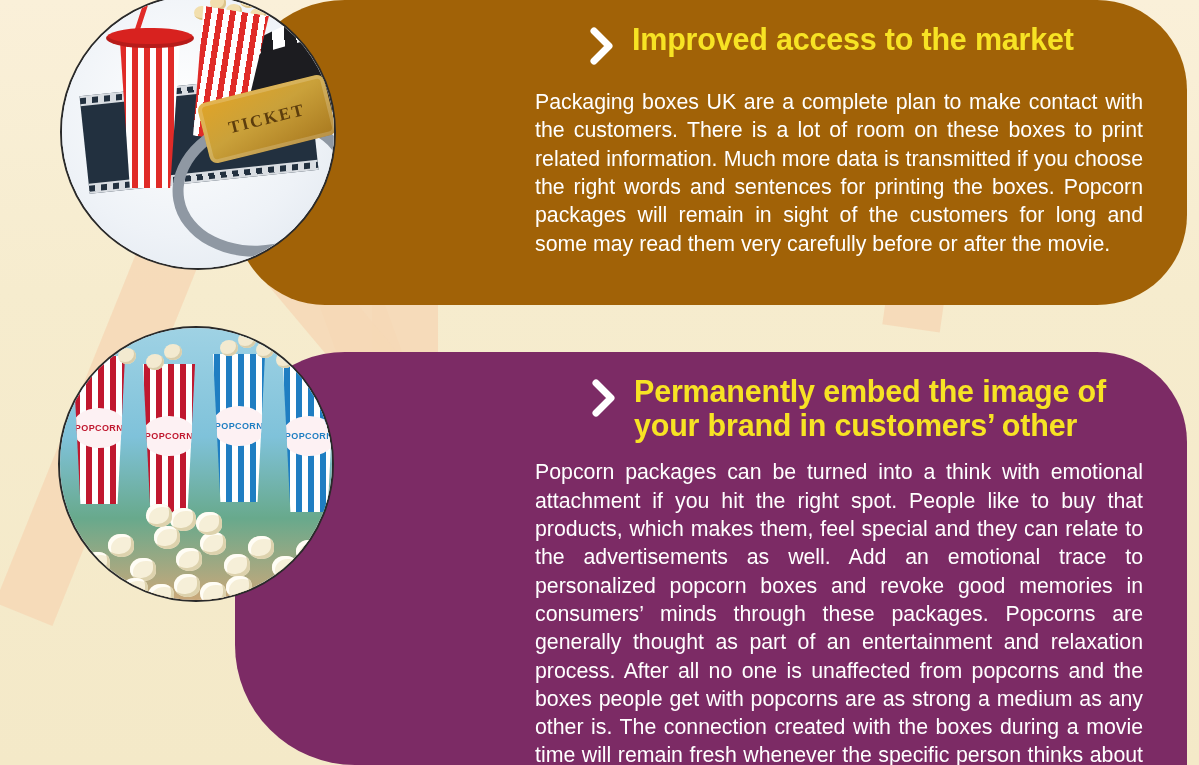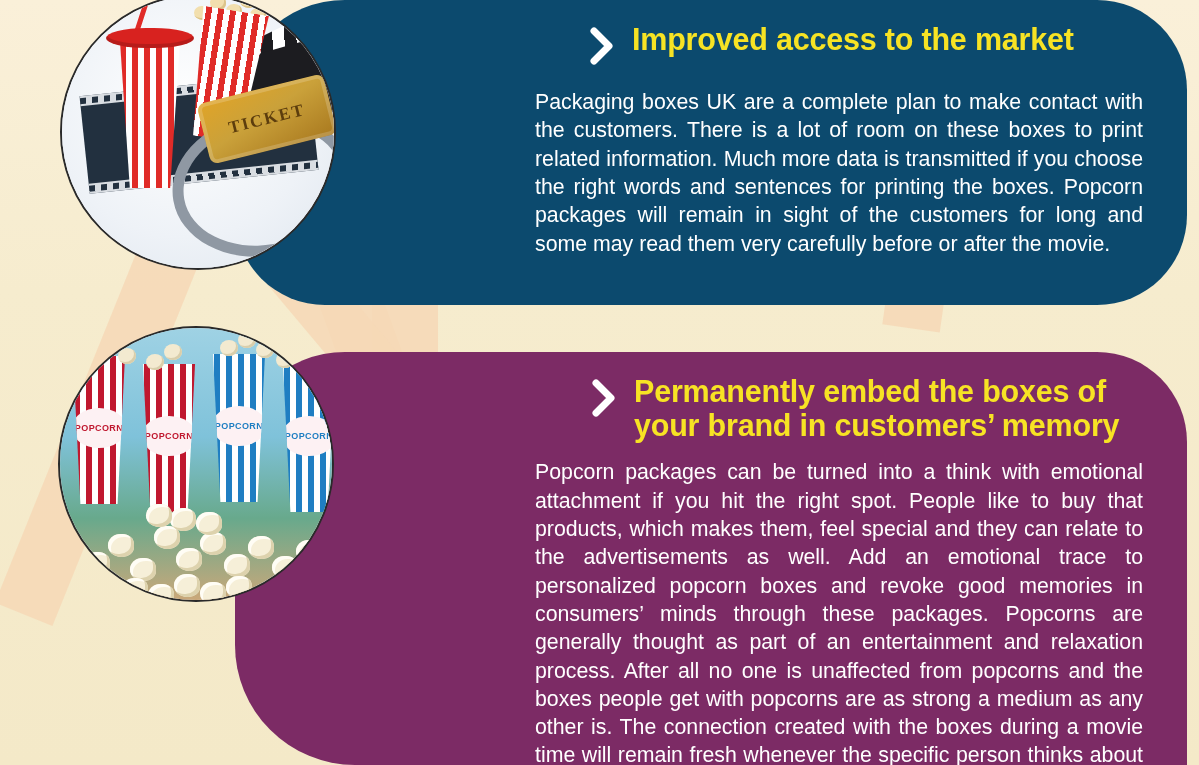--- a/index.html
+++ b/index.html
@@ -84,21 +84,21 @@
   .bubble {
     position: absolute;
     box-sizing: border-box;
     color: #ffffff;
   }
   .bubble-blue {
     left: 235px;
     top: 0px;
     width: 952px;
     height: 305px;
-    background: #0c4a6e;
+    background: #a16207;
     border-radius: 110px 90px 90px 90px;
     padding: 22px 44px 18px 155px;
   }
   .bubble-purple {
     left: 235px;
     top: 352px;
     width: 952px;
     height: 413px;
     background: #7c2b65;
     border-radius: 110px 90px 0px 120px;
@@ -324,21 +324,21 @@
   </section>
 
   <div class="tail tail-purple"></div>
   <section class="bubble bubble-purple">
     <div class="bubble-head">
       <span class="chev">
         <svg width="28" height="40" viewBox="0 0 28 40" aria-hidden="true">
           <path d="M6 5 L21 20 L6 35" fill="none" stroke="#ffffff" stroke-width="7" stroke-linecap="round" stroke-linejoin="round"></path>
         </svg>
       </span>
-      <h2 class="headline">Permanently embed the boxes of your brand in customers’ memory</h2>
+      <h2 class="headline">Permanently embed the image of your brand in customers’ other</h2>
     </div>
     <p class="body-copy">Popcorn packages can be turned into a think with emotional attachment if you hit the right spot. People like to buy that products, which makes them, feel special and they can relate to the advertisements as well. Add an emotional trace to personalized popcorn boxes and revoke good memories in consumers’ minds through these packages. Popcorns are generally thought as part of an entertainment and relaxation process. After all no one is unaffected from popcorns and the boxes people get with popcorns are as strong a medium as any other is. The connection created with the boxes during a movie time will remain fresh whenever the specific person thinks about that particular movie.</p>
   </section>
 
   <figure class="photo photo-cinema">
     <div class="ph-inner">
       <div class="c-bg"></div>
       <div class="filmstrip"></div>
       <div class="clap-top"></div>
       <div class="clap"></div>

